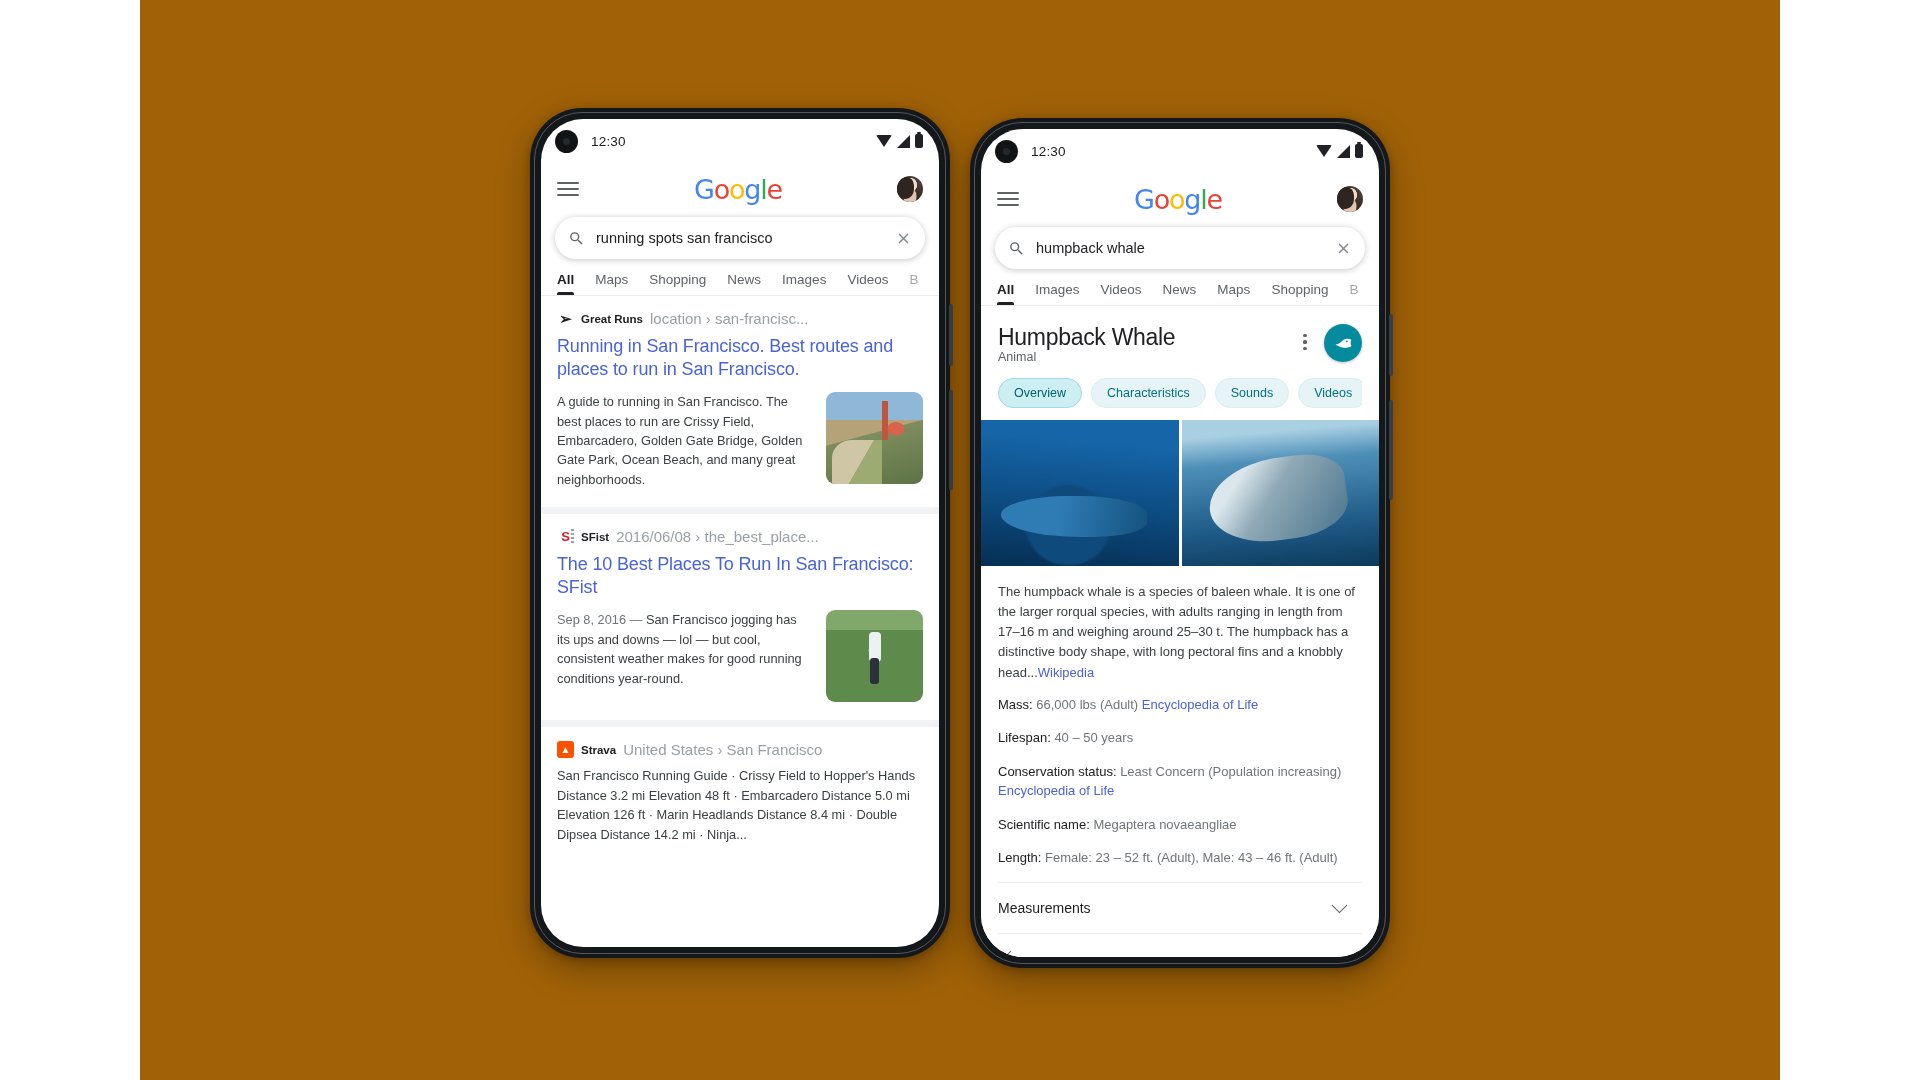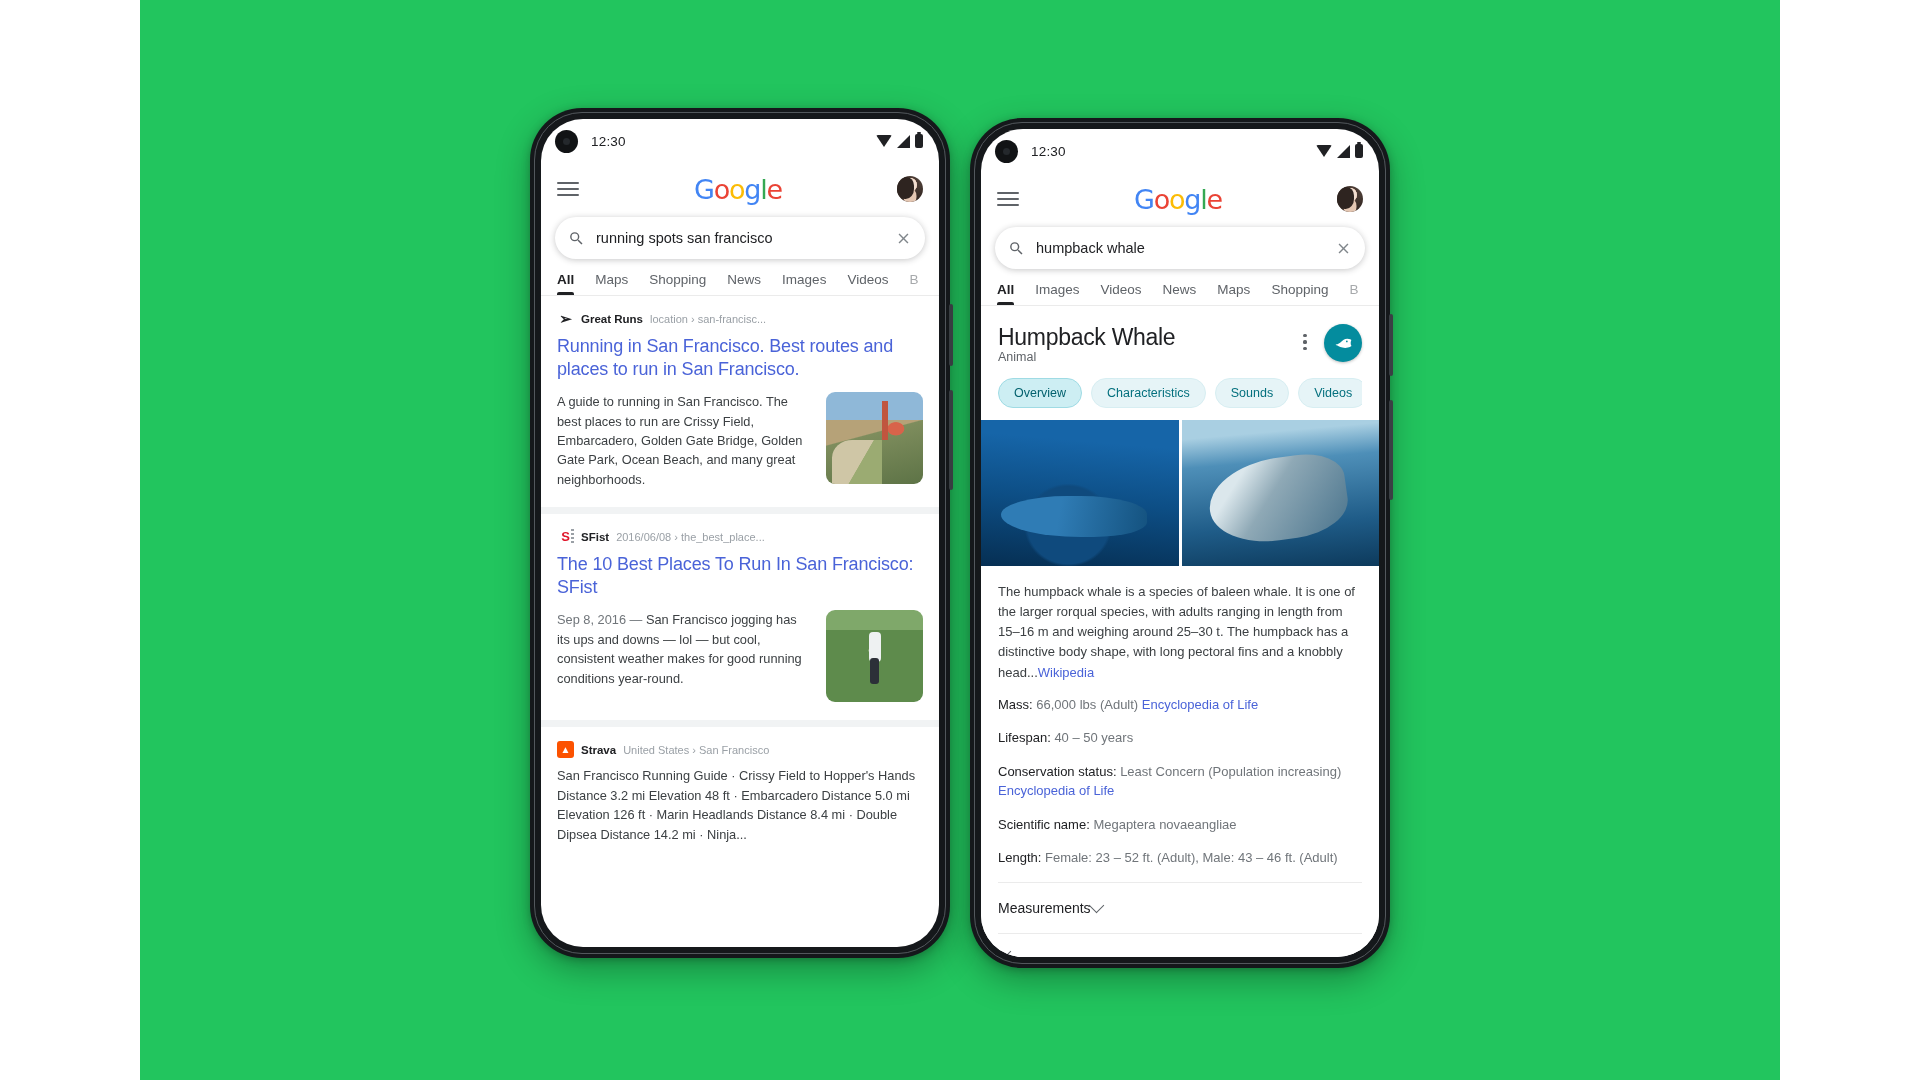--- a/index.html
+++ b/index.html
@@ -5,21 +5,21 @@
   * { box-sizing: border-box; margin: 0; padding: 0; }
   html, body {
     width: 1920px; height: 1080px;
     background: #f2f2f2;
     font-family: "Liberation Sans", sans-serif;
     overflow: hidden;
   }
   .stage {
     position: relative;
     width: 1920px; height: 1080px;
-    background: #22c55e;
+    background: #a16207;
     display: flex;
     align-items: center;
     justify-content: center;
     gap: 20px;
   }
   .side-band {
     position: absolute;
     top: 0; bottom: 0; width: 140px;
     background: #ffffff;
   }
@@ -212,21 +212,21 @@
     border-radius: 3px;
   }
   .fav-greatruns { background: transparent; color: #202124; font-size: 15px; }
   .fav-sfist { background: #fff; color: #e0162b; font-weight: 800; font-size: 13px; position: relative; }
   .fav-sfist::after {
     content:""; position:absolute; right:0; top:1px; width:3px; height:14px;
     background: repeating-linear-gradient(#9aa0a6 0 2px, transparent 2px 4px);
   }
   .fav-strava { background: #fc5200; }
   .src-name { font-size: 11.5px; color: #202124; font-weight: 600; }
-  .src-path { font-size: 11px; color: #9aa0a6; overflow: hidden; white-space: nowrap; }
+  .src-path { font-size: 15px; color: #9aa0a6; overflow: hidden; white-space: nowrap; }
   .res-title {
     font-size: 18px; line-height: 1.28;
     color: #4a63d8; font-weight: 400;
     margin-bottom: 11px;
     letter-spacing: -.15px;
   }
   .res-body { display: flex; gap: 13px; align-items: flex-start; }
   .res-snippet {
     flex: 1;
     font-size: 12.8px; line-height: 1.52; color: #3c4043;
@@ -339,21 +339,21 @@
     font-size: 13px; line-height: 1.54; color: #3c4043;
     padding-top: 16px;
   }
   .kp-desc a { color: #4a63d8; text-decoration: none; }
   .kp-facts { padding-top: 12px; }
   .fact { font-size: 13px; line-height: 1.5; color: #70757a; margin-bottom: 14px; }
   .fact b { color: #202124; font-weight: 400; }
   .fact a { color: #4a63d8; text-decoration: none; }
   .accordion { border-top: 1px solid #ebebeb; }
   .acc-row {
-    display: flex; align-items: center; 
+    display: flex; align-items: center; justify-content: space-between;
     padding: 17px 17px 17px 0;
     margin-left: 0;
     font-size: 14px; color: #202124;
     cursor: pointer;
   }
   .chev {
     width: 11px; height: 11px;
     border-right: 1.8px solid #5f6368;
     border-bottom: 1.8px solid #5f6368;
     transform: rotate(45deg);
@@ -527,21 +527,21 @@
           <div class="chip">Sounds</div>
           <div class="chip">Videos</div>
         </div>
 
         <div class="kp-images">
           <div class="kp-img a"></div>
           <div class="kp-img b"></div>
         </div>
 
         <div class="kp-desc">
-          <span>The humpback whale is a species of baleen whale. It is one of the larger rorqual species, with adults ranging in length from 15–16 m and weighing around 25–30 t. The humpback has a distinctive body shape, with long pectoral fins and a knobbly head...</span><a href="#">Wikipedia</a>
+          <span>The humpback whale is a species of baleen whale. It is one of the larger rorqual species, with adults ranging in length from 17–16 m and weighing around 25–30 t. The humpback has a distinctive body shape, with long pectoral fins and a knobbly head...</span><a href="#">Wikipedia</a>
         </div>
 
         <div class="kp-facts">
           <div class="fact"><b>Mass: </b><span>66,000 lbs (Adult) </span><a href="#">Encyclopedia of Life</a></div>
           <div class="fact"><b>Lifespan: </b><span>40 – 50 years</span></div>
           <div class="fact"><b>Conservation status: </b><span>Least Concern (Population increasing) </span><a href="#">Encyclopedia of Life</a></div>
           <div class="fact"><b>Scientific name: </b><span>Megaptera novaeangliae</span></div>
           <div class="fact"><b>Length: </b><span>Female: 23 – 52 ft. (Adult), Male: 43 – 46 ft. (Adult)</span></div>
         </div>
 

